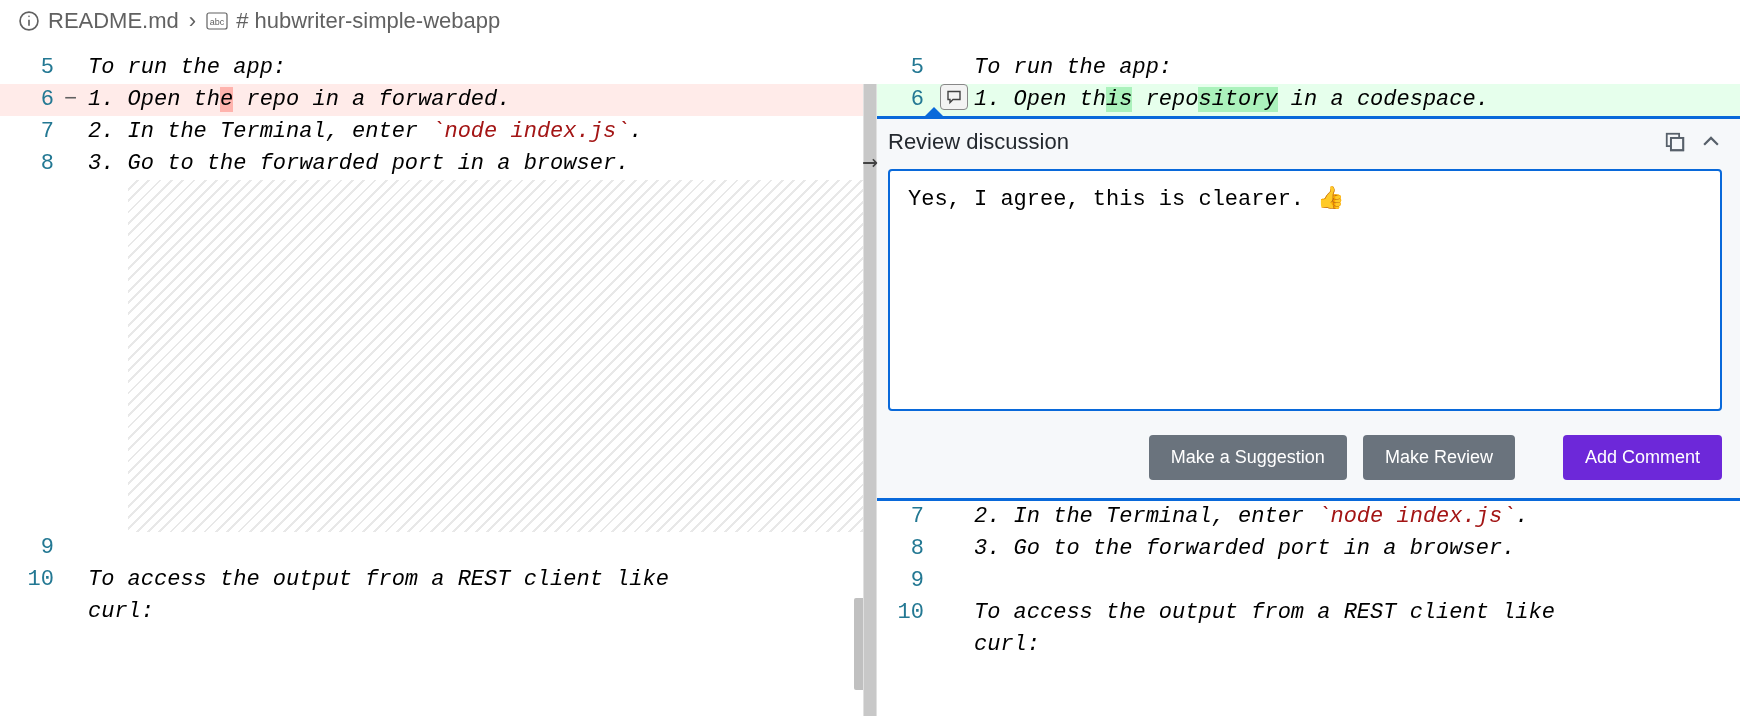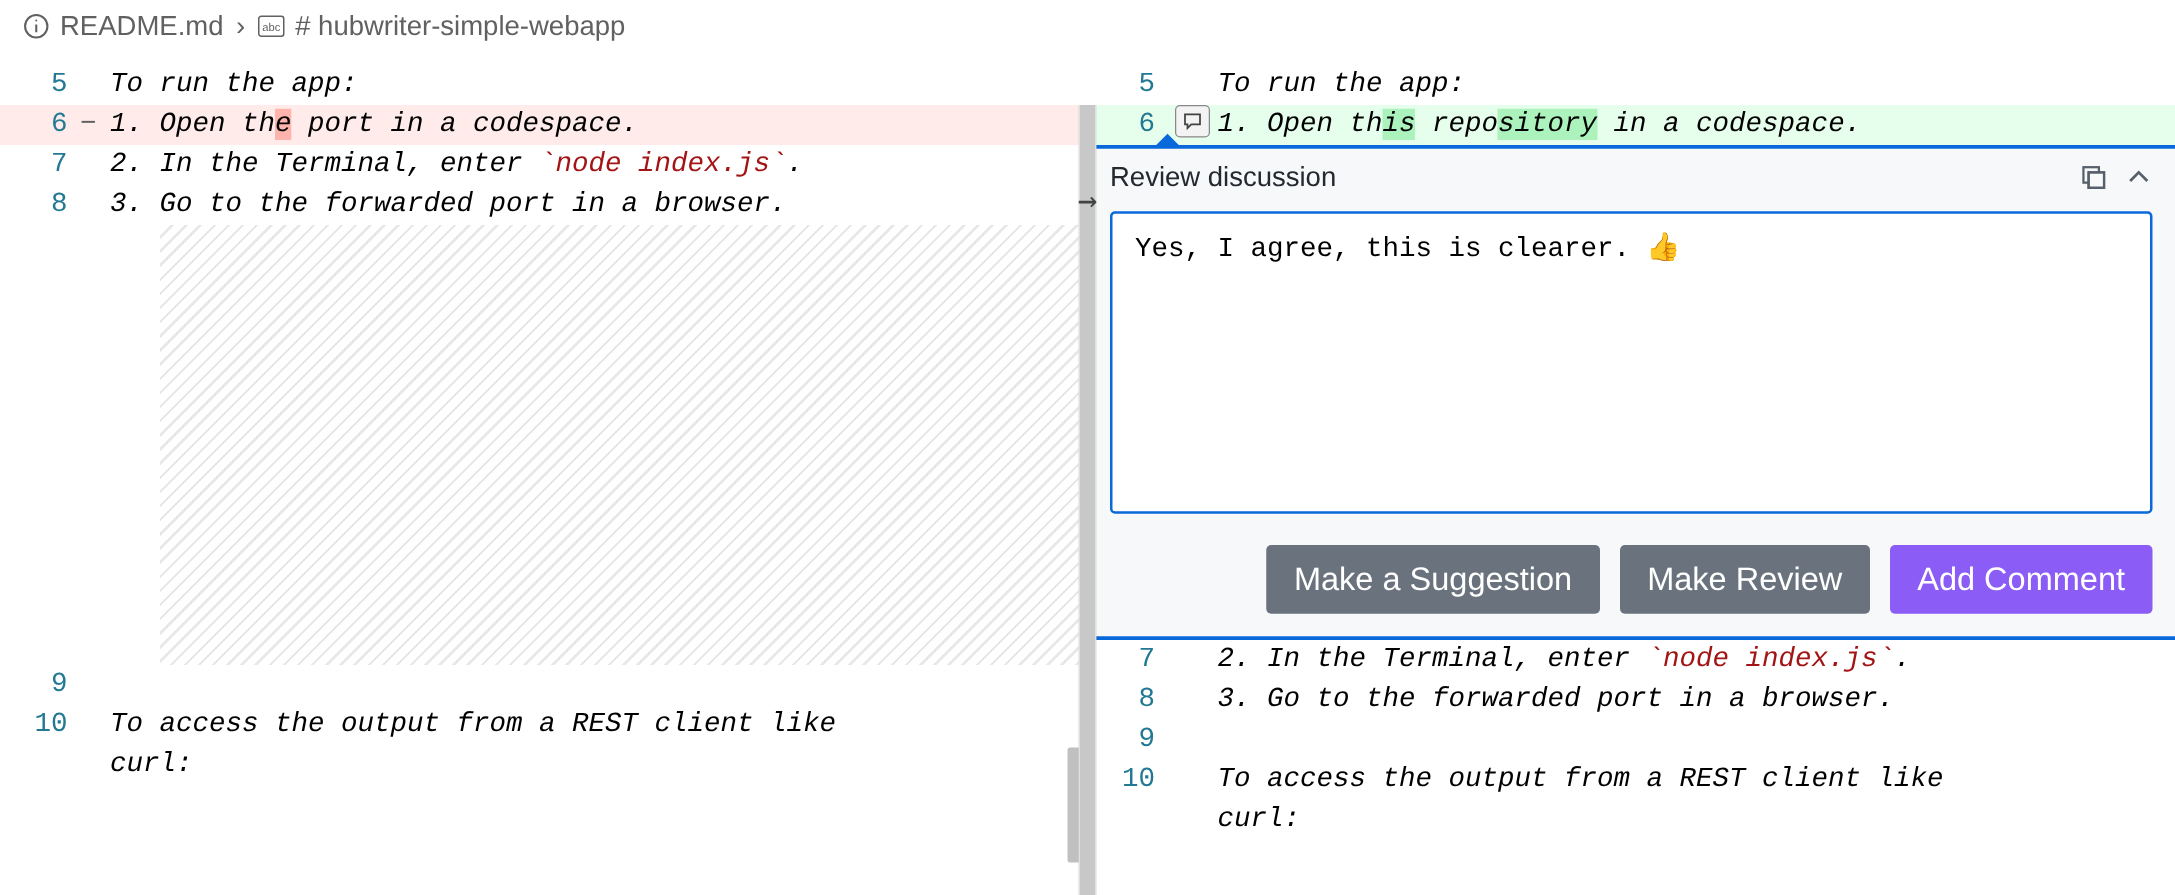--- a/index.html
+++ b/index.html
@@ -186,29 +186,29 @@
     }
     .comment-textarea::-webkit-scrollbar { width: 16px; }
     .comment-textarea::-webkit-scrollbar-thumb { background: #b0b0b0; }
     .comment-buttons {
       display: flex;
       justify-content: flex-end;
       gap: 16px;
       padding: 6px 18px 18px 18px;
     }
     .btn {
-      font-size: 26px;
+      font-size: 18px;
       padding: 12px 22px;
       border: none;
       border-radius: 4px;
       cursor: pointer;
       color: #ffffff;
     }
     .btn-secondary { background: #6a737d; }
-    .btn-primary { background: #8b5cf6; }
+    .btn-primary { background: #6d28d9; margin-left: 32px; }
 
     .right-code { }
     .right-code .code-row .line-no { width: 64px; }
     .comment-icon-glyph {
       width: 28px; height: 26px;
       border: 1px solid #888;
       border-radius: 4px;
       background: #f3f3f3;
       display: flex;
       align-items: center;
@@ -243,21 +243,21 @@
 
     <div class="code-row">
       <div class="line-no">5</div>
       <div class="line-marker"></div>
       <div class="code-text">To run the app:</div>
     </div>
 
     <div class="code-row row-deleted">
       <div class="line-no">6</div>
       <div class="line-marker">−</div>
-      <div class="code-text"><span>1. Open th</span><span class="char-del">e</span><span> port in a codespace.</span></div>
+      <div class="code-text"><span>1. Open th</span><span class="char-del">e</span><span> repo in a forwarded.</span></div>
     </div>
 
     <div class="code-row">
       <div class="line-no">7</div>
       <div class="line-marker"></div>
       <div class="code-text"><span>2. In the Terminal, enter </span><span class="tok-string">`node index.js`</span><span>.</span></div>
     </div>
 
     <div class="code-row">
       <div class="line-no">8</div>

